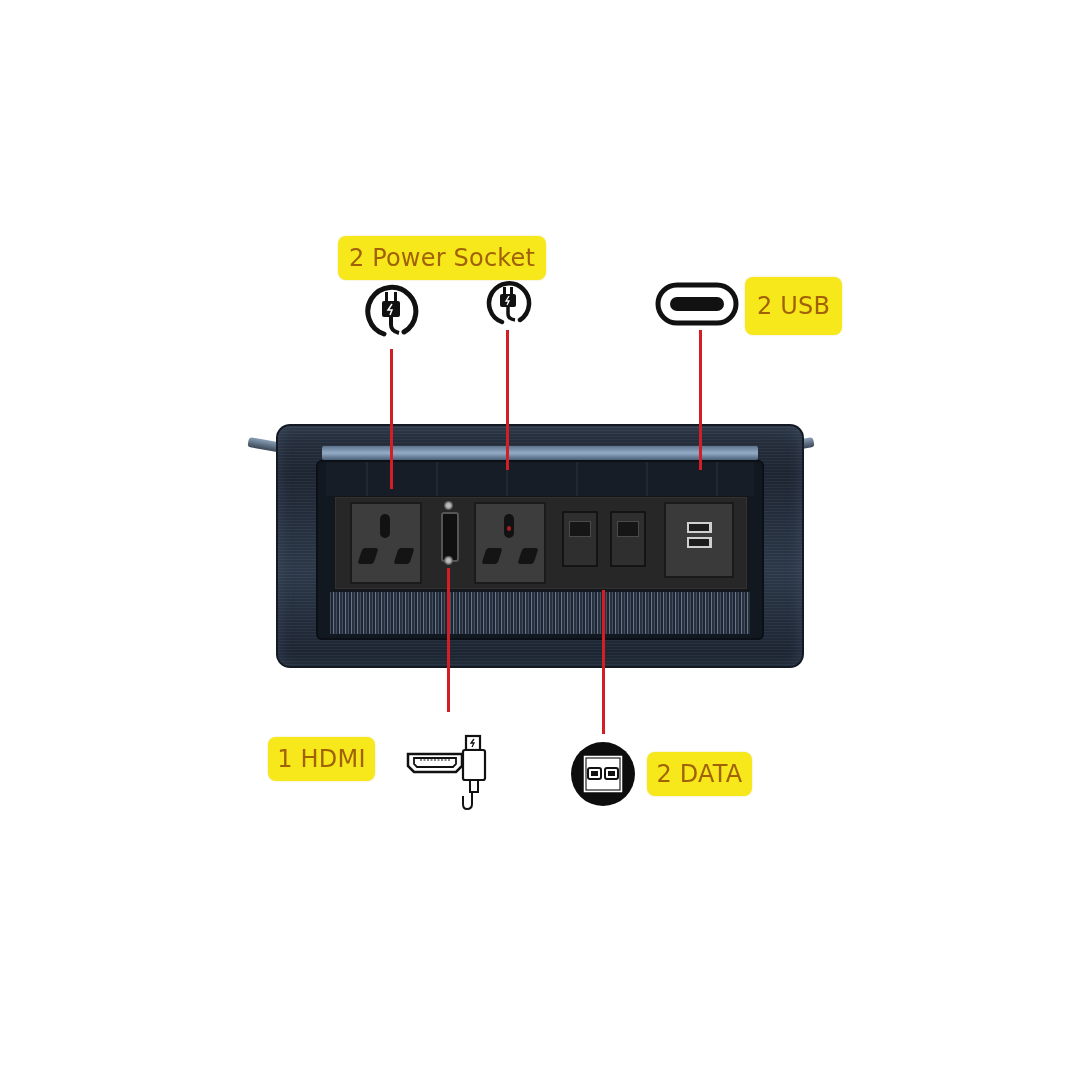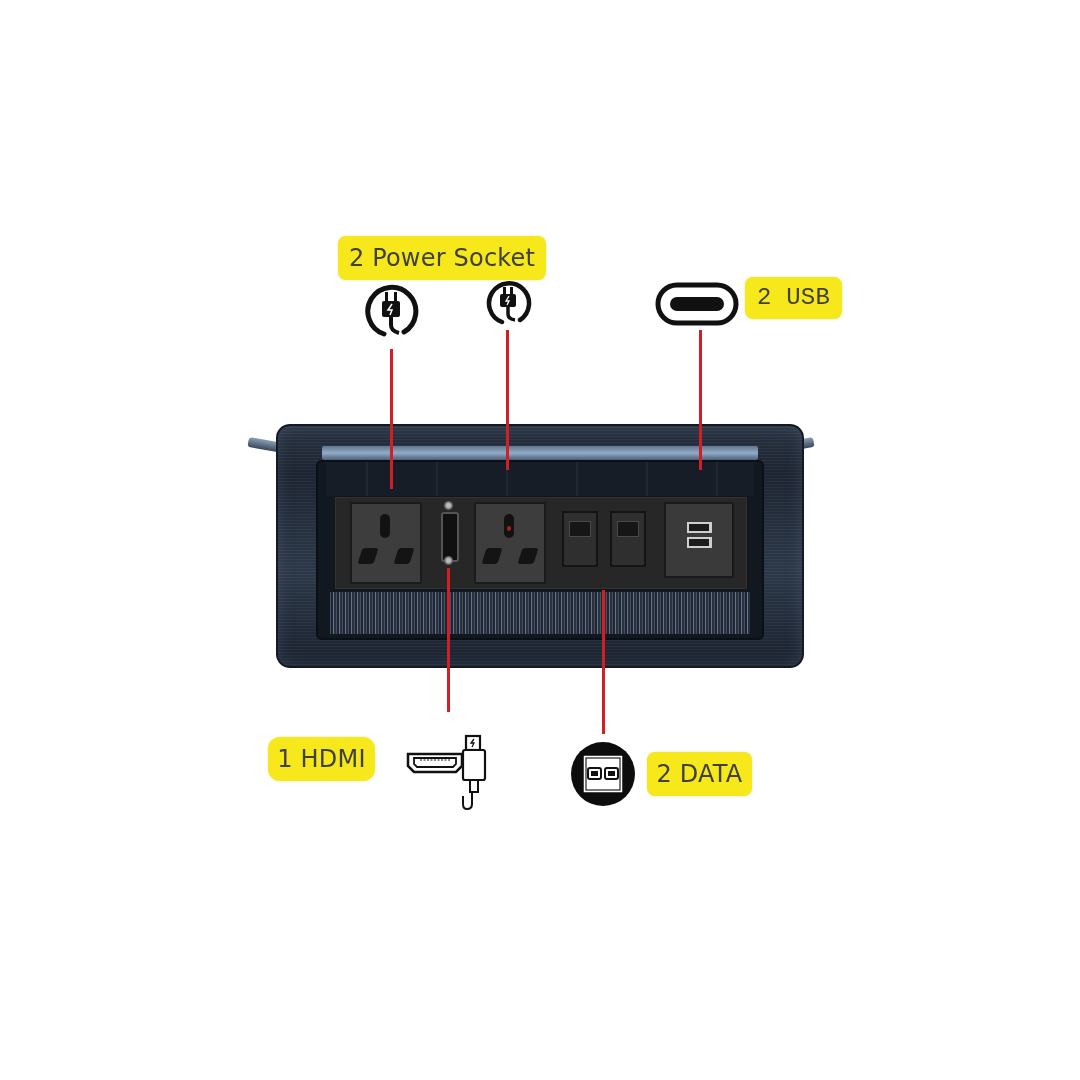--- a/index.html
+++ b/index.html
@@ -1,19 +1,19 @@
 <!DOCTYPE html>
 <html><head>
   <meta charset="utf-8">
   <style>
     html, body { margin: 0; padding: 0; }
     body { width: 1080px; height: 1080px; background: #ffffff; position: relative; overflow: hidden; font-family: "DejaVu Sans", sans-serif; }
     .abs { position: absolute; }
     .label {
-      position: absolute; background: #f6e81a; color: #404040;
+      position: absolute; background: #f6e81a; color: #a16207;
       border-radius: 8px; font-size: 24px; line-height: 1;
       display: flex; align-items: center; justify-content: center;
       box-shadow: 0 0 2px rgba(200,180,0,0.4);
       white-space: nowrap; letter-spacing: 0.2px;
     }
     .leader { position: absolute; width: 3px; background: #d21f26; }
 
     
     .device-outer {
       position: absolute; left: 276px; top: 424px; width: 528px; height: 244px;
@@ -74,22 +74,22 @@
     }
     .hinge { position: absolute; width: 36px; height: 10px; background: linear-gradient(180deg, #8aa0b8, #3a4656); border-radius: 3px; }
 
     
     .icon svg { display: block; }
   </style>
 </head>
 <body>
 
 <div class="label" style="left:338px; top:236px; width:208px; height:44px;">2  Power Socket</div>
-<div class="label" style="left:745px; top:277px; width:97px; height:42px;font-family:Liberation Mono, monospace;">2 USB</div>
-<div class="label" style="left:268px; top:737px; width:107px; height:44px;border-radius:12px;">1 HDMI</div>
+<div class="label" style="left:745px; top:277px; width:97px; height:58px;">2 USB</div>
+<div class="label" style="left:268px; top:737px; width:107px; height:44px;">1 HDMI</div>
 <div class="label" style="left:647px; top:752px; width:105px; height:44px;text-align:right;">2 DATA</div>
 
 <div class="abs icon" style="left:362px; top:284px;">
   <svg width="58" height="56" viewBox="0 0 58 56">
     <path d="M22 50 A24 24 0 1 1 42 48" fill="none" stroke="#111" stroke-width="5" stroke-linecap="round"></path>
     <rect x="23" y="8" width="3" height="10" fill="#111"></rect>
     <rect x="32" y="8" width="3" height="10" fill="#111"></rect>
     <rect x="20" y="17" width="18" height="16" rx="2" fill="#111"></rect>
     <path d="M30 20 l-4 6 h4 l-2 5" stroke="#fff" stroke-width="1.5" fill="none"></path>
     <path d="M29 33 v8 q0 6 8 8" stroke="#111" stroke-width="4" fill="none"></path>

